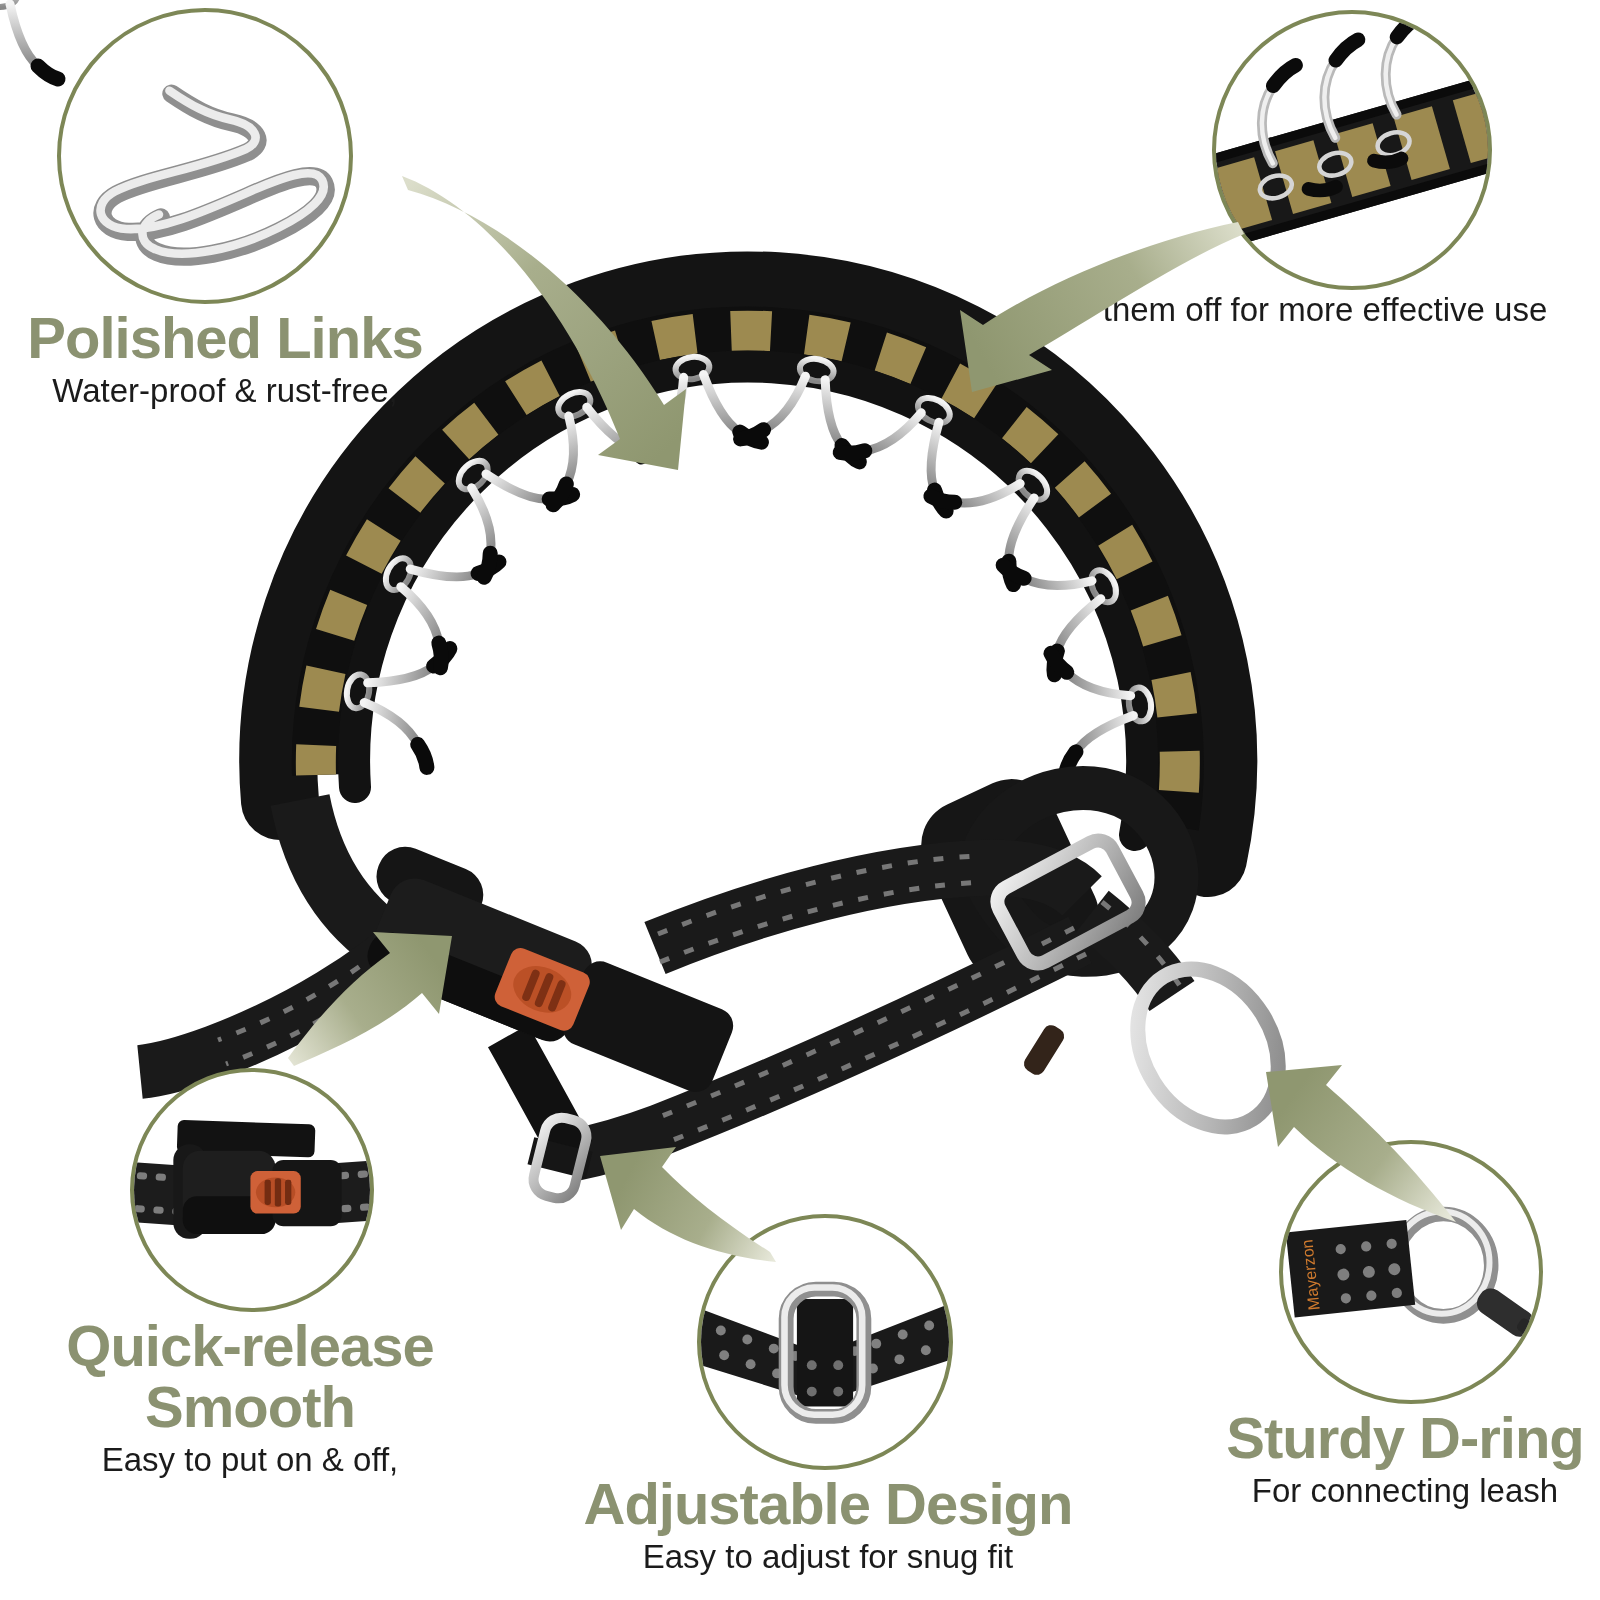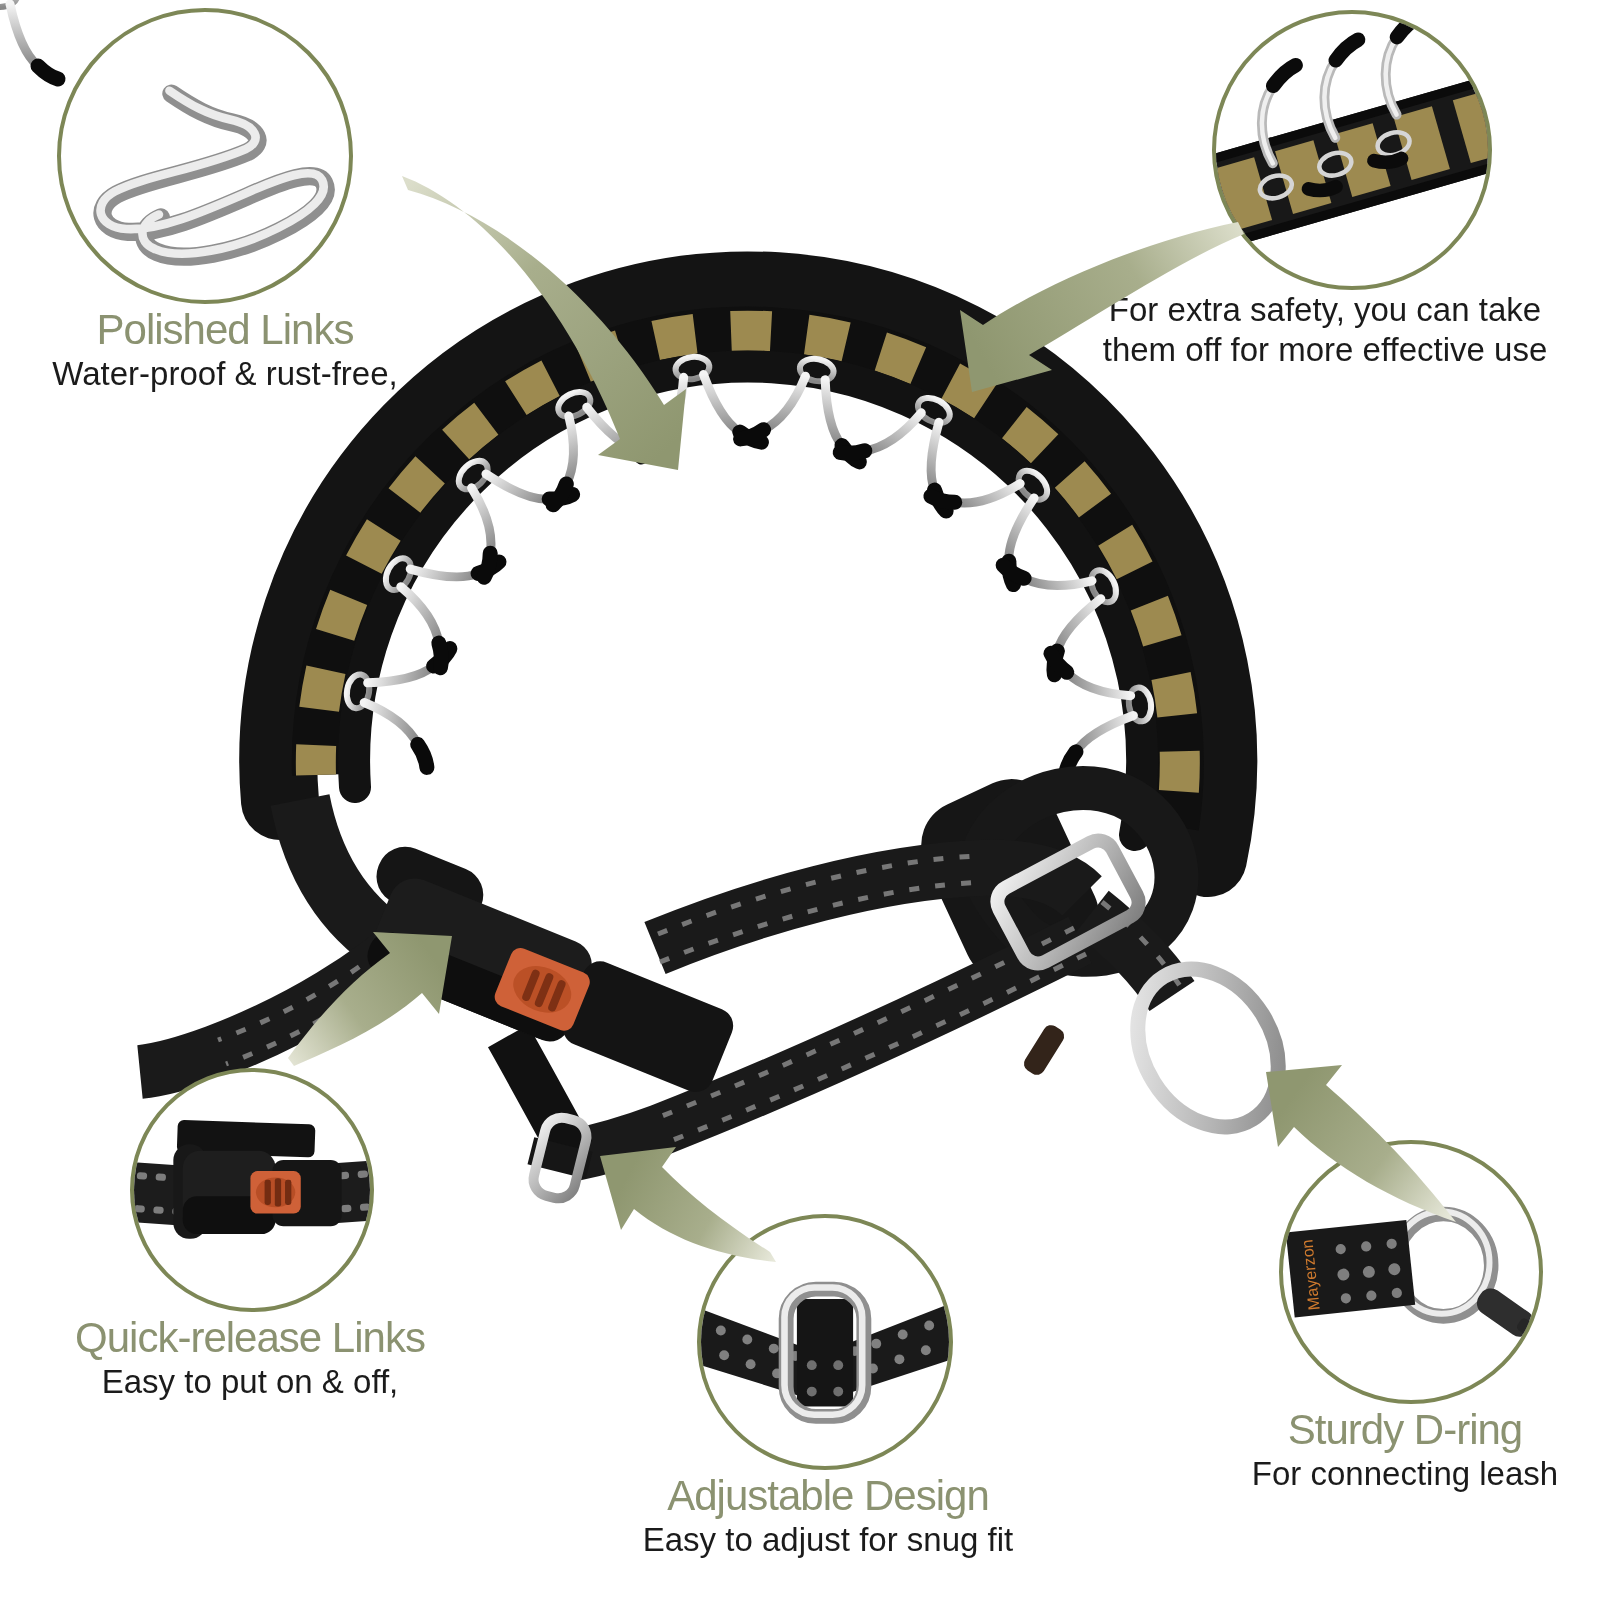--- a/index.html
+++ b/index.html
@@ -10,21 +10,21 @@
   .scene,.arrows{position:absolute;left:0;top:0;width:1600px;height:1600px;}
   .scene{z-index:0;}
   .arrows{z-index:2;pointer-events:none;}
   .callout{position:absolute;z-index:1;text-align:center;}
   .circle{
     border:4px solid #7d8756;border-radius:50%;overflow:hidden;background:#ffffff;
     box-sizing:border-box;
   }
   .circle svg{display:block;width:100%;height:100%;}
   .callout h2{
-    color:#8b9271;font-size:42px;font-weight:normal;letter-spacing:-1px;
+    color:#8b9271;font-size:58px;font-weight:bold;letter-spacing:-1px;
     margin:4px 0 2px 0;line-height:1.05;
   }
   .callout p{
     color:#1b1b1b;font-size:33px;margin:0;line-height:1.22;font-weight:normal;
   }
   
   .co-tl{left:15px;top:8px;width:420px;}
   .co-tl .circle{width:296px;height:296px;margin-left:42px;}
   .co-tr{left:1060px;top:2px;width:530px;}
   .co-tr .circle{width:280px;height:280px;margin-left:152px;margin-top:8px;}
@@ -173,21 +173,20 @@
             <path d="M 160,50 C 170,42 180,37 190,35" stroke="#0b0b0b" stroke-width="16"></path>
             <path d="M 208,126 C 200,94 210,62 232,44" stroke="#b9b9b9" stroke-width="11"></path>
             <path d="M 208,126 C 200,94 210,62 232,44" stroke="#efefef" stroke-width="5"></path>
             <path d="M 232,44 C 242,36 252,31 262,29" stroke="#0b0b0b" stroke-width="16"></path>
             <path d="M 92,178 C 102,184 112,186 122,184" stroke="#0b0b0b" stroke-width="15"></path>
             <path d="M 170,168 C 180,174 190,176 200,174" stroke="#0b0b0b" stroke-width="15"></path>
           </g>
         </g>
       </svg>
     </div>
-    <p>For extra safety, you can take</p>
     <p>them off for more effective use</p>
   </div>
 
   <div class="callout co-bl">
     <div class="circle">
       <svg viewBox="0 0 300 300">
         <rect x="55" y="64" width="175" height="42" rx="8" fill="#121212" transform="rotate(2 150 85)"></rect>
         <g transform="rotate(4 45 157)">
           <rect x="-10" y="118" width="108" height="76" fill="#1c1c1c"></rect>
           <g fill="#7d7d7d">
@@ -218,21 +217,21 @@
         <rect x="62" y="100" width="118" height="106" rx="22" fill="#1e1e1e"></rect>
         <rect x="62" y="158" width="118" height="48" rx="18" fill="#0f0f0f"></rect>
         <rect x="176" y="112" width="88" height="84" rx="14" fill="#151515"></rect>
         <rect x="148" y="126" width="64" height="54" rx="9" fill="#cf6138"></rect>
         <ellipse cx="180" cy="153" rx="25" ry="19" fill="#b84e26"></ellipse>
         <rect x="166" y="137" width="8" height="32" rx="3" fill="#732c12"></rect>
         <rect x="179" y="135" width="8" height="36" rx="3" fill="#732c12"></rect>
         <rect x="192" y="137" width="8" height="32" rx="3" fill="#732c12"></rect>
       </svg>
     </div>
-    <h2>Quick-release Links</h2>
+    <h2>Quick-release Smooth</h2>
     <p>Easy to put on &amp; off,</p>
   </div>
 
   <div class="callout co-bc">
     <div class="circle">
       <svg viewBox="0 0 300 300">
         <polygon points="0,110 128,158 128,218 0,178" fill="#1a1a1a"></polygon>
         <polygon points="300,104 172,154 172,214 300,172" fill="#1a1a1a"></polygon>
         <g fill="#808080">
           <circle cx="24" cy="136" r="6"></circle>

